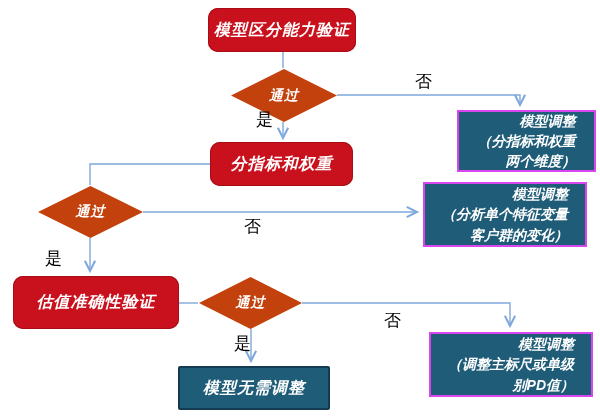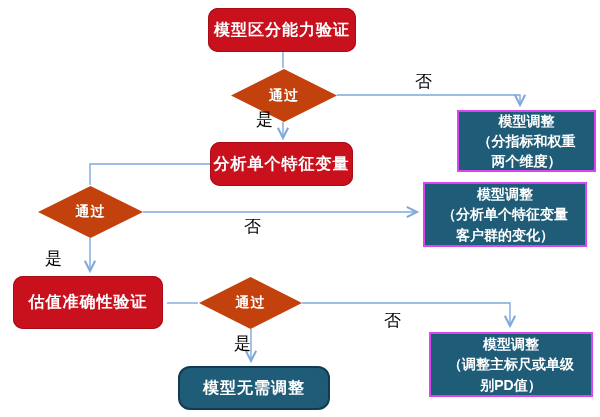--- a/index.html
+++ b/index.html
@@ -10,21 +10,21 @@
     background: #ffffff;
     font-family: "Liberation Sans", "DejaVu Sans", sans-serif;
     overflow: hidden;
   }
   .connectors {
     position: absolute;
     left: 0; top: 0;
     width: 600px; height: 417px;
     z-index: 1;
   }
-  .node { position: absolute; z-index: 2; display: flex; align-items: center; justify-content: center; text-align: center; box-sizing: border-box; }
+  .node { position: absolute; z-index: 2; display: flex; align-items: center; justify-content: center; text-align: right; box-sizing: border-box; font-style: italic; }
   .step-box {
     background: #c9101d;
     color: #ffffff;
     font-weight: bold;
     font-size: 16px;
     border-radius: 10px;
     box-shadow: inset 0 0 0 1px #a60d16;
     letter-spacing: 1px;
   }
   .decision-diamond {
@@ -40,21 +40,21 @@
     border: 2px solid #d946ef;
     color: #ffffff;
     font-weight: bold;
     font-size: 14px;
     line-height: 1.45;
     white-space: pre-line;
   }
   .outcome-rounded {
     background: #1e5c78;
     border: 2px solid #123a50;
-    border-radius: 12px;
+    border-radius: 2px;
     color: #ffffff;
     font-weight: bold;
     font-size: 16px;
     letter-spacing: 1px;
   }
   .edge-label {
     position: absolute;
     z-index: 3;
     color: #000000;
     font-family: "Liberation Serif", "DejaVu Serif", serif;
@@ -81,23 +81,23 @@
       <path d="M90,238 V271" marker-end="url(#arrow)"></path>
       <path d="M143,212 H417" marker-end="url(#arrow)"></path>
       <path d="M167,303 H198"></path>
       <path d="M251,329 V361" marker-end="url(#arrow)"></path>
       <path d="M302,303 H510 V326" marker-end="url(#arrow)"></path>
     </g>
   </svg>
 
   <div class="node step-box" style="left:208px; top:8px; width:148px; height:44px;">模型区分能力验证</div>
 
-  <div class="node step-box" style="left:210px; top:142px; width:143px; height:44px;">分析单个特征变量</div>
+  <div class="node step-box" style="left:210px; top:142px; width:143px; height:44px;">分指标和权重</div>
 
-  <div class="node step-box" style="left:13px; top:276px; width:150px; height:53px;">估值准确性验证</div>
+  <div class="node step-box" style="left:13px; top:276px; width:166px; height:53px;">估值准确性验证</div>
 
   <div class="node decision-diamond" style="left:231px; top:69px; width:106px; height:53px;">通过</div>
 
   <div class="node decision-diamond" style="left:38px; top:186px; width:105px; height:52px;">通过</div>
 
   <div class="node decision-diamond" style="left:199px; top:277px; width:103px; height:52px;">通过</div>
 
   <div class="node outcome-box" style="left:457px; top:110px; width:139px; height:62px;">模型调整
 （分指标和权重
 两个维度）</div>

